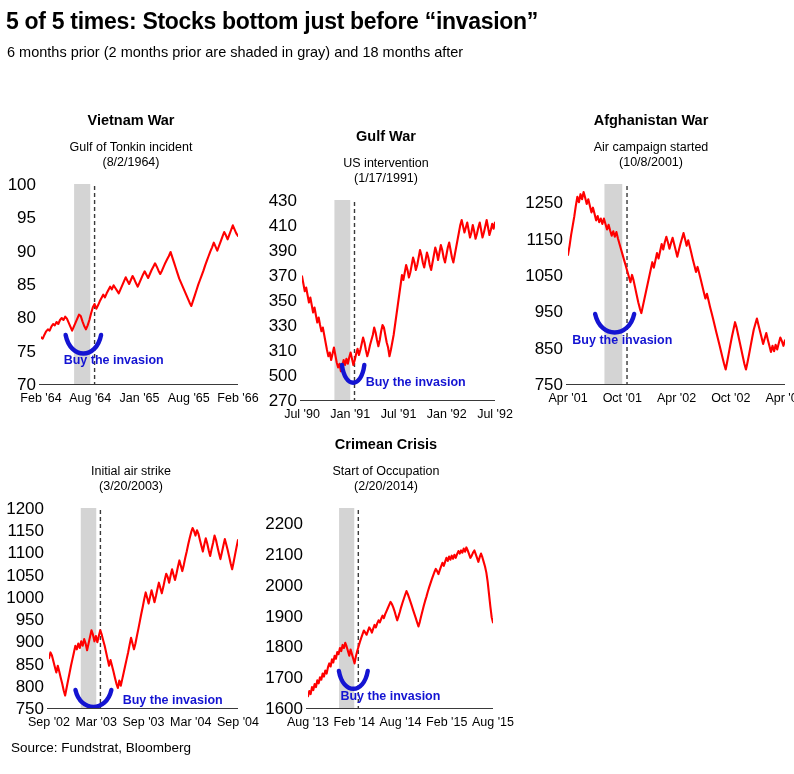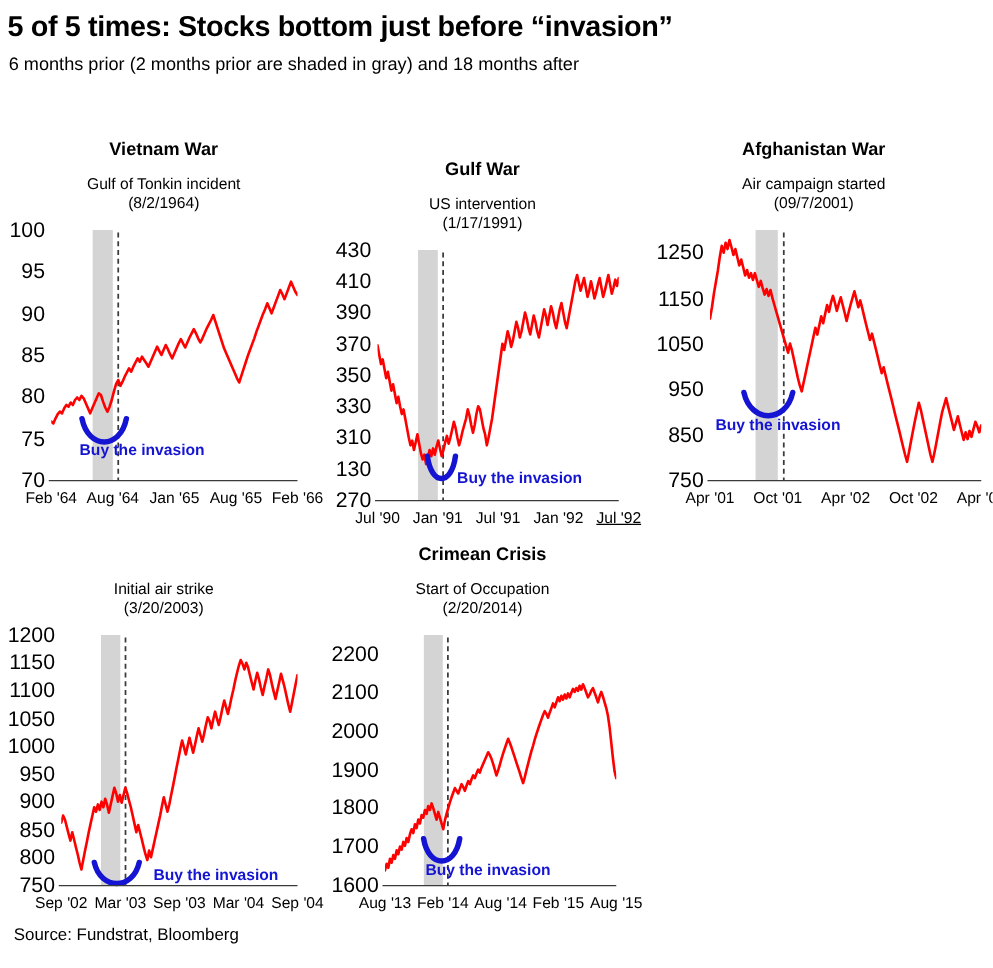--- a/index.html
+++ b/index.html
@@ -116,42 +116,42 @@
     </div>
   <div class="plot" style="left: 47px; top: 72px; width: 193px; height: 200px;">
         <svg class="plot-svg" width="193" height="202">
           <rect x="32.424" y="0" width="15.826" height="200" fill="#D4D4D4"></rect>
           <line x1="52.496" x2="52.496" y1="-12" y2="200" stroke="#3A3A3A" stroke-width="1.4" stroke-dasharray="4,3"></line>
           <path d="M0.00,76.25L1.39,83.75L2.78,91.25L4.17,87.50L5.55,95.00L6.94,102.50L8.33,97.50L9.72,105.00L11.11,112.50L12.50,107.50L13.88,115.00L15.27,122.50L16.66,117.50L18.05,125.00L19.44,131.25L20.83,127.50L22.22,135.00L23.60,142.50L24.99,150.00L26.38,156.25L27.77,152.50L29.16,160.00L30.55,153.75L31.94,147.50L33.32,155.00L34.71,162.50L36.10,167.50L37.49,163.75L38.88,171.25L40.27,166.25L41.65,160.00L43.04,165.00L44.43,158.75L45.82,163.75L47.21,157.50L48.60,152.50L49.99,158.75L51.37,165.00L52.76,160.00L54.15,153.75L55.54,148.75L56.93,155.00L58.32,150.00L59.71,143.75L61.09,137.50L62.48,142.50L63.87,150.00L65.26,156.25L66.65,151.25L68.04,145.00L69.42,140.00L70.81,135.00L72.20,127.50L73.59,132.50L74.98,140.00L76.37,146.25L77.76,140.00L79.14,131.25L80.53,125.00L81.92,127.50L83.31,135.00L84.70,142.50L86.09,147.50L87.47,156.25L88.86,150.00L90.25,142.50L91.64,135.00L93.03,125.00L94.42,115.00L95.81,105.00L97.19,95.00L98.58,85.00L99.97,75.00L101.36,80.00L102.75,72.50L104.14,65.00L105.53,70.00L106.91,77.50L108.30,72.50L109.69,65.00L111.08,57.50L112.47,62.50L113.86,70.00L115.24,65.00L116.63,57.50L118.02,50.00L119.41,55.00L120.80,62.50L122.19,67.50L123.58,60.00L124.96,52.50L126.35,57.50L127.74,65.00L129.13,70.00L130.52,62.50L131.91,55.00L133.29,47.50L134.68,52.50L136.07,60.00L137.46,52.50L138.85,45.00L140.24,50.00L141.63,57.50L143.01,62.50L144.40,55.00L145.79,47.50L147.18,42.50L148.57,50.00L149.96,57.50L151.35,62.50L152.73,55.00L154.12,47.50L155.51,40.00L156.90,32.50L158.29,25.00L159.68,20.00L161.06,26.25L162.45,32.50L163.84,27.50L165.23,22.50L166.62,30.00L168.01,37.50L169.40,32.50L170.78,25.00L172.17,31.25L173.56,38.75L174.95,33.75L176.34,27.50L177.73,22.50L179.12,30.00L180.50,37.50L181.89,32.50L183.28,26.25L184.67,20.00L186.06,27.50L187.45,35.00L188.83,30.00L190.22,23.75L191.61,28.75L193.00,22.50" fill="none" stroke="#FF0000" stroke-width="2.1" stroke-linejoin="round" stroke-linecap="round"></path>
           <path d="M39.95,165.00 C43.09,188.76 59.20,188.76 62.34,165.00" fill="none" stroke="#1414D2" stroke-width="4.4" stroke-linecap="round"></path>
         </svg>
         <div class="buy-label" style="left: 63.69px; top: 175px;">Buy the invasion</div>
         <div class="ytick" style="width: 42px; left: -47px; top: 200px;">270</div>
-        <div class="ytick" style="width: 42px; left: -47px; top: 175px;">130</div>
+        <div class="ytick" style="width: 42px; left: -47px; top: 175px;">500</div>
         <div class="ytick" style="width: 42px; left: -47px; top: 150px;">310</div>
         <div class="ytick" style="width: 42px; left: -47px; top: 125px;">330</div>
         <div class="ytick" style="width: 42px; left: -47px; top: 100px;">350</div>
         <div class="ytick" style="width: 42px; left: -47px; top: 75px;">370</div>
         <div class="ytick" style="width: 42px; left: -47px; top: 50px;">390</div>
         <div class="ytick" style="width: 42px; left: -47px; top: 25px;">410</div>
         <div class="ytick" style="width: 42px; left: -47px; top: 0px;">430</div>
         <div class="axis-line" style="left: -2px; top: 200px; width: 195px;"></div>
         <div class="xtick" style="left: 0px; top: 208px;">Jul '90</div>
         <div class="xtick" style="left: 48.25px; top: 208px;">Jan '91</div>
         <div class="xtick" style="left: 96.5px; top: 208px;">Jul '91</div>
         <div class="xtick" style="left: 144.75px; top: 208px;">Jan '92</div>
-        <div class="xtick" style="left: 193px; top: 208px; text-decoration: underline;">Jul '92</div>
+        <div class="xtick" style="left: 193px; top: 208px;">Jul '92</div>
       </div>
     </div>
 
   <div class="panel" id="panel-2" style="left:512px; top:112px; width:278px; height:290px;">
     <div class="panel-title">Afghanistan War</div>
     <div class="event-label" style="top:28px;">
       <span class="l1">Air campaign started</span>
-      <span class="l2">(09/7/2001)</span>
+      <span class="l2">(10/8/2001)</span>
     </div>
   <div class="plot" style="left: 56px; top: 72px; width: 217px; height: 200px;">
         <svg class="plot-svg" width="217" height="202">
           <rect x="36.456" y="0" width="17.793999999999997" height="200" fill="#D4D4D4"></rect>
           <line x1="59.024" x2="59.024" y1="-12" y2="200" stroke="#3A3A3A" stroke-width="1.4" stroke-dasharray="4,3"></line>
           <path d="M0.00,70.91L1.56,61.82L3.12,50.91L4.68,41.82L6.24,32.73L7.81,21.82L9.37,12.73L10.93,18.18L12.49,10.18L14.05,15.27L15.61,8.00L17.17,13.82L18.73,20.00L20.29,15.27L21.86,21.82L23.42,28.36L24.98,23.64L26.54,29.82L28.10,36.36L29.66,32.00L31.22,38.18L32.78,34.55L34.35,40.00L35.91,34.55L37.47,40.00L39.03,45.45L40.59,40.73L42.15,46.55L43.71,51.64L45.27,47.27L46.83,52.73L48.40,48.00L49.96,54.55L51.52,60.00L53.08,65.45L54.64,70.91L56.20,76.36L57.76,81.82L59.32,87.27L60.88,92.73L62.45,98.18L64.01,90.91L65.57,96.36L67.13,103.64L68.69,110.91L70.25,118.18L71.81,124.36L73.37,129.09L74.94,121.82L76.50,114.55L78.06,107.27L79.62,100.00L81.18,92.73L82.74,85.45L84.30,78.18L85.86,83.64L87.42,76.36L88.99,69.09L90.55,74.55L92.11,67.27L93.67,60.00L95.23,65.45L96.79,58.18L98.35,52.73L99.91,58.18L101.47,64.73L103.04,58.91L104.60,53.82L106.16,60.00L107.72,66.18L109.28,72.73L110.84,66.18L112.40,60.00L113.96,54.55L115.53,49.09L117.09,55.27L118.65,61.82L120.21,56.36L121.77,62.55L123.33,69.09L124.89,75.64L126.45,81.82L128.01,88.00L129.58,82.91L131.14,89.09L132.70,95.27L134.26,101.82L135.82,108.36L137.38,114.55L138.94,109.82L140.50,116.36L142.06,122.91L143.63,129.09L145.19,135.27L146.75,141.82L148.31,148.36L149.87,154.55L151.43,160.73L152.99,167.27L154.55,173.82L156.12,180.00L157.68,185.45L159.24,177.45L160.80,169.09L162.36,160.73L163.92,152.73L165.48,145.45L167.04,138.18L168.60,143.64L170.17,150.91L171.73,158.18L173.29,165.45L174.85,172.73L176.41,180.00L177.97,185.45L179.53,178.18L181.09,170.18L182.65,161.82L184.22,153.45L185.78,145.45L187.34,140.00L188.90,134.55L190.46,141.09L192.02,147.27L193.58,153.45L195.14,160.00L196.71,154.55L198.27,149.09L199.83,155.64L201.39,161.82L202.95,168.00L204.51,161.82L206.07,167.27L207.63,160.73L209.19,165.45L210.76,159.27L212.32,153.45L213.88,157.09L215.44,161.82L217.00,156.36" fill="none" stroke="#FF0000" stroke-width="2.1" stroke-linejoin="round" stroke-linecap="round"></path>
           <path d="M27.13,130.00 C32.59,154.75 60.72,154.75 66.19,130.00" fill="none" stroke="#1414D2" stroke-width="4.4" stroke-linecap="round"></path>
         </svg>
         <div class="buy-label" style="left: 4.34px; top: 149px;">Buy the invasion</div>
         <div class="ytick" style="width: 50px; left: -55px; top: 200px;">750</div>

